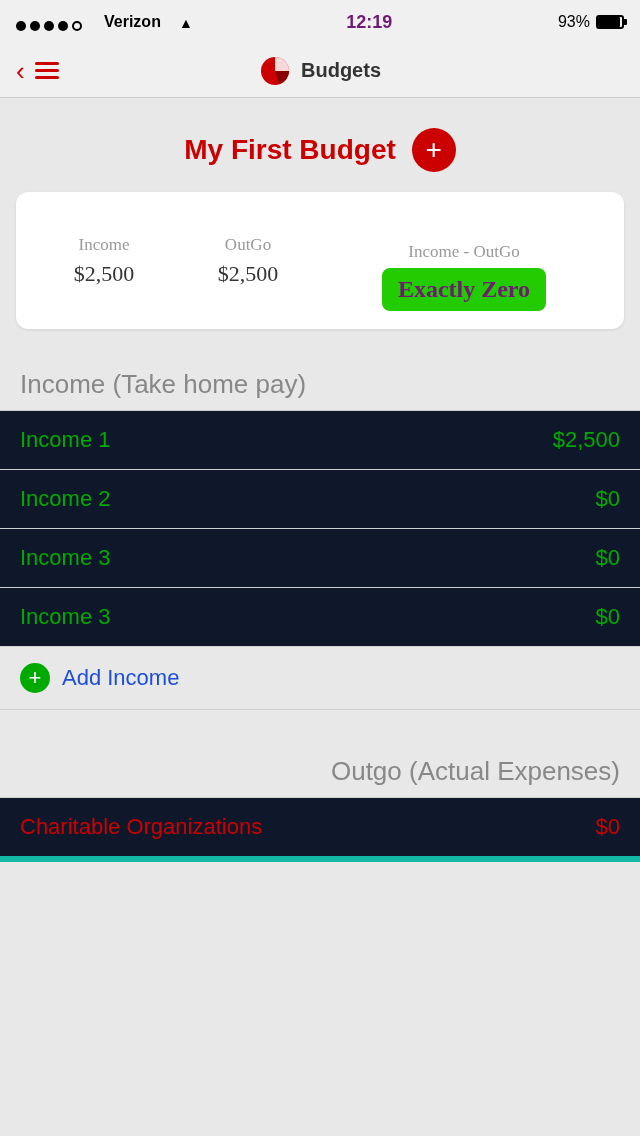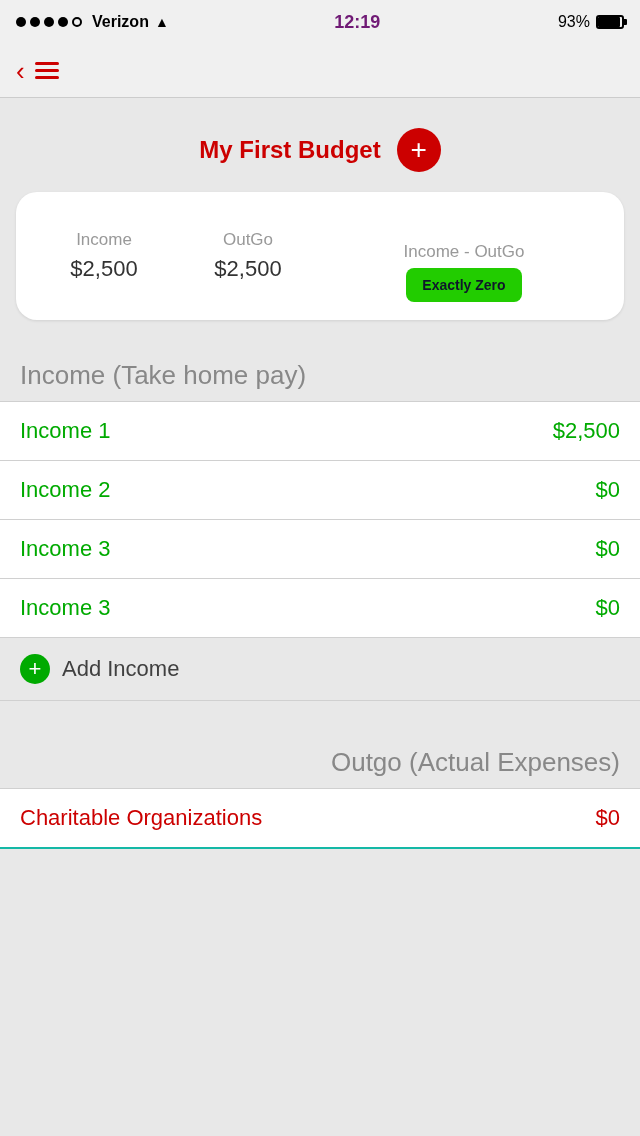--- a/index.html
+++ b/index.html
@@ -16,22 +16,22 @@
     .status-bar {
       background: #f0f0f0;
       height: 44px;
       display: flex;
       align-items: center;
       justify-content: space-between;
       padding: 0 16px;
     }
     .status-left {
       display: flex;
-      align-items: center;
-      gap: 6px;
+      align-items: flex-end;
+      gap: 18px;
     }
     .status-dots {
       display: flex; gap: 4px; align-items: center;
     }
     .dot {
       width: 10px; height: 10px; border-radius: 50%; background: #000;
     }
     .dot-empty {
       width: 10px; height: 10px; border-radius: 50%; border: 2px solid #000; background: transparent;
     }
@@ -121,21 +121,21 @@
 
     
     .budget-header {
       display: flex;
       align-items: center;
       justify-content: center;
       gap: 16px;
       padding: 10px 20px 20px;
     }
     .budget-title {
-      font-size: 24px;
+      font-size: 28px;
       font-weight: 700;
       color: #cc0000;
     }
     .add-button {
       width: 44px;
       height: 44px;
       background: #cc0000;
       border-radius: 50%;
       display: flex;
       align-items: center;
@@ -143,24 +143,25 @@
       color: white;
       font-size: 28px;
       font-weight: 300;
       cursor: pointer;
       flex-shrink: 0;
     }
 
     
     .summary-card {
       background: white;
-      border-radius: 21px;
+      border-radius: 12px;
       margin: 0 16px 24px;
       padding: 18px 16px;
       box-shadow: 0 1px 3px rgba(0,0,0,0.1);
+      font-family: Liberation Serif, serif;
     }
     .summary-row {
       display: flex;
       align-items: center;
       gap: 0;
     }
     .summary-col {
       flex: 1;
       text-align: center;
     }
@@ -178,45 +179,45 @@
       font-size: 22px;
       color: #333;
     }
     .exactly-zero-badge {
       background: #22cc00;
       border-radius: 8px;
       padding: 8px 16px;
       display: inline-block;
     }
     .exactly-zero-text {
-      color: #0f172a;
-      font-size: 14px;
+      color: #701a75;
+      font-size: 24px;
       font-weight: 600;
     }
 
     
     .section-header {
       padding: 16px 20px 10px;
       font-size: 26px;
       color: #888;
       font-weight: 400;
     }
 
     
     .list-item {
-      background: #ffffff;
+      background: #0f172a;
       border-top: 1px solid #d0d0d0;
       padding: 16px 20px;
       display: flex;
       justify-content: space-between;
       align-items: center;
       cursor: pointer;
     }
     .list-item:last-child {
-      border-bottom: 2px solid #14b8a6;
+      border-bottom: 6px solid #14b8a6;
     }
     .list-item-label {
       font-size: 22px;
       color: #00aa00;
       font-weight: 400;
     }
     .list-item-value {
       font-size: 22px;
       color: #00aa00;
       font-weight: 400;
@@ -241,21 +242,21 @@
       display: flex;
       align-items: center;
       justify-content: center;
       color: white;
       font-size: 22px;
       font-weight: 300;
       flex-shrink: 0;
     }
     .add-income-label {
       font-size: 22px;
-      color: #404040;
+      color: #1d4ed8;
     }
 
     
     .outgo-section {
       margin-top: 30px;
       text-align: right;
     }
     .outgo-item-label {
       font-size: 22px;
       color: #cc0000;
@@ -292,20 +293,29 @@
 </div>
 
 <div class="nav-bar">
   <div class="nav-left">
     <div class="nav-back">‹</div>
     <div class="nav-menu">
       <div class="nav-menu-line"></div>
       <div class="nav-menu-line"></div>
       <div class="nav-menu-line"></div>
     </div>
+  </div>
+  <div class="nav-title-area">
+
+    <svg class="nav-logo" viewBox="0 0 32 32">
+      <circle cx="16" cy="16" r="14" fill="#cc0000"></circle>
+      <path d="M16 2 A14 14 0 0 1 30 16 L16 16 Z" fill="white" opacity="0.85"></path>
+      <path d="M16 16 L30 16 A14 14 0 0 1 20 29 Z" fill="#880000"></path>
+    </svg>
+    <span class="nav-title-text">Budgets</span>
   </div>
 </div>
 
 <div class="content">
 
   <div class="budget-header">
     <h1 class="budget-title">My First Budget</h1>
     <div class="add-button">+</div>
   </div>
 

